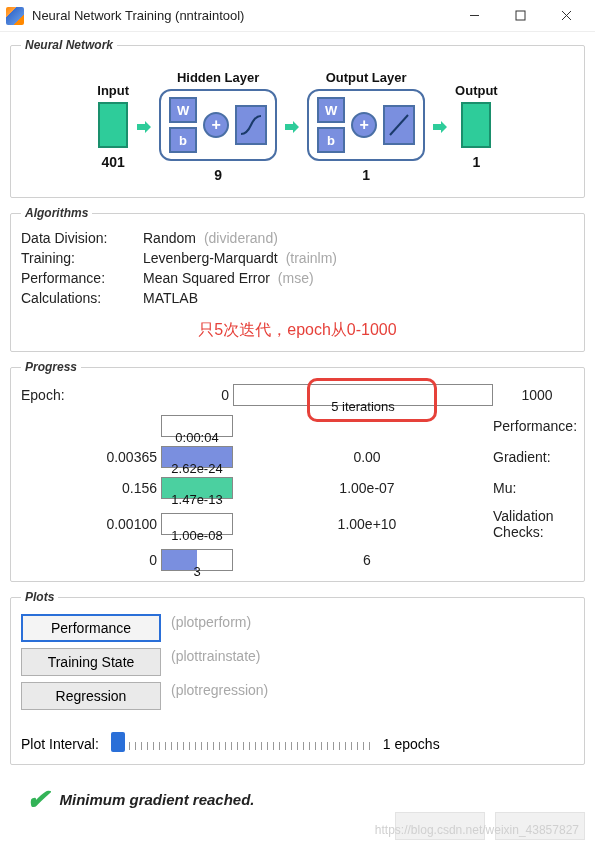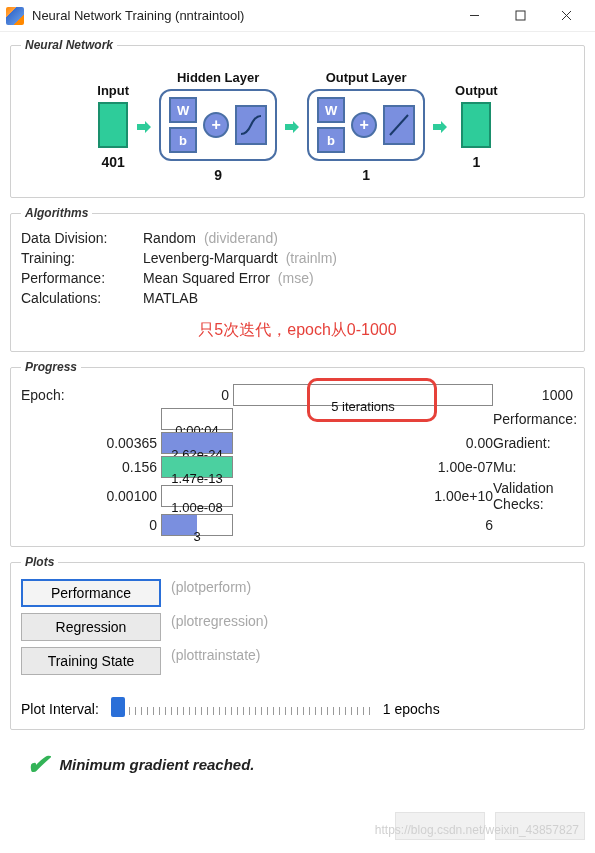--- a/index.html
+++ b/index.html
@@ -22,23 +22,23 @@
 .nn-small-box { width: 28px; height: 26px; background: #7a8fdf; border: 2px solid #4a6fa5; display: flex; align-items: center; justify-content: center; color: #fff; font-weight: 700; font-size: 13px; }
 .nn-wb { display: flex; flex-direction: column; gap: 4px; }
 .nn-plus { width: 26px; height: 26px; border-radius: 50%; background: #7a8fdf; border: 2px solid #4a6fa5; display: flex; align-items: center; justify-content: center; color: #fff; font-weight: 700; font-size: 16px; }
 .nn-act { width: 32px; height: 40px; background: #7a8fdf; border: 2px solid #4a6fa5; display: flex; align-items: center; justify-content: center; }
 .nn-arrow { width: 14px; display: flex; align-items: center; }
 .nn-arrow svg { width: 14px; height: 14px; }
 .algo-grid { display: grid; grid-template-columns: 118px 1fr; row-gap: 4px; column-gap: 4px; font-size: 14px; color: #222; }
 .algo-val { color: #222; }
 .algo-sub { color: #a8a8a8; margin-left: 8px; }
 .annotation { color: #e6413a; font-size: 16px; margin-top: 14px; text-align: center; }
-.progress-grid { display: grid; grid-template-columns: 140px 72px 260px 80px; row-gap: 2px; align-items: center; font-size: 14px; color: #222; }
+.progress-grid { display: grid; grid-template-columns: 140px 72px 260px 80px; row-gap: 9px; align-items: center; font-size: 14px; color: #222; }
 .pg-left { text-align: right; padding-right: 4px; }
-.pg-right { text-align: right; padding-left: 8px; }
+.pg-right { text-align: center; padding-left: 8px; }
 .pg-bar { position: relative; height: 22px; border: 1px solid #888; background: #fff; }
 .pg-fill { position: absolute; top: 0; left: 0; height: 100%; }
 .pg-fill.blue { background: #7a8fdf; }
 .pg-fill.green { background: #4bd0a0; }
 .pg-text { position: absolute; width: 100%; text-align: center; top: 14px; font-size: 13px; color: #111; }
 .red-callout { position: absolute; border: 3px solid #e6413a; border-radius: 10px; width: 130px; height: 44px; pointer-events: none; }
 .plots-row { margin-bottom: 6px; display: flex; gap: 10px; }
 .plot-btn { width: 140px; height: 28px; background: #eaeaea; border: 1px solid #b0b0b0; font-size: 14px; cursor: pointer; }
 .plot-btn.active { border: 2px solid #2a6fd8; background: #f4f4f4; }
 .plot-sub { color: #a8a8a8; font-size: 14px; }
@@ -205,26 +205,26 @@
 </fieldset>
 
 <fieldset>
   <legend>Plots</legend>
   <div id="plots-buttons">
         <div class="plots-row">
           <button class="plot-btn active">Performance</button>
           <span class="plot-sub">(plotperform)</span>
         </div>
         <div class="plots-row">
+          <button class="plot-btn">Training State</button>
+          <span class="plot-sub">(plottrainstate)</span>
+        </div>
+        <div class="plots-row">
           <button class="plot-btn">Regression</button>
           <span class="plot-sub">(plotregression)</span>
-        </div>
-        <div class="plots-row">
-          <button class="plot-btn">Training State</button>
-          <span class="plot-sub">(plottrainstate)</span>
         </div>
       </div>
   <div class="interval-row">
     <span>Plot Interval:</span>
     <div class="slider-track">
       <div class="slider-ticks"></div>
       <div class="slider-thumb"></div>
     </div>
     <span>1 epochs</span>
   </div>

